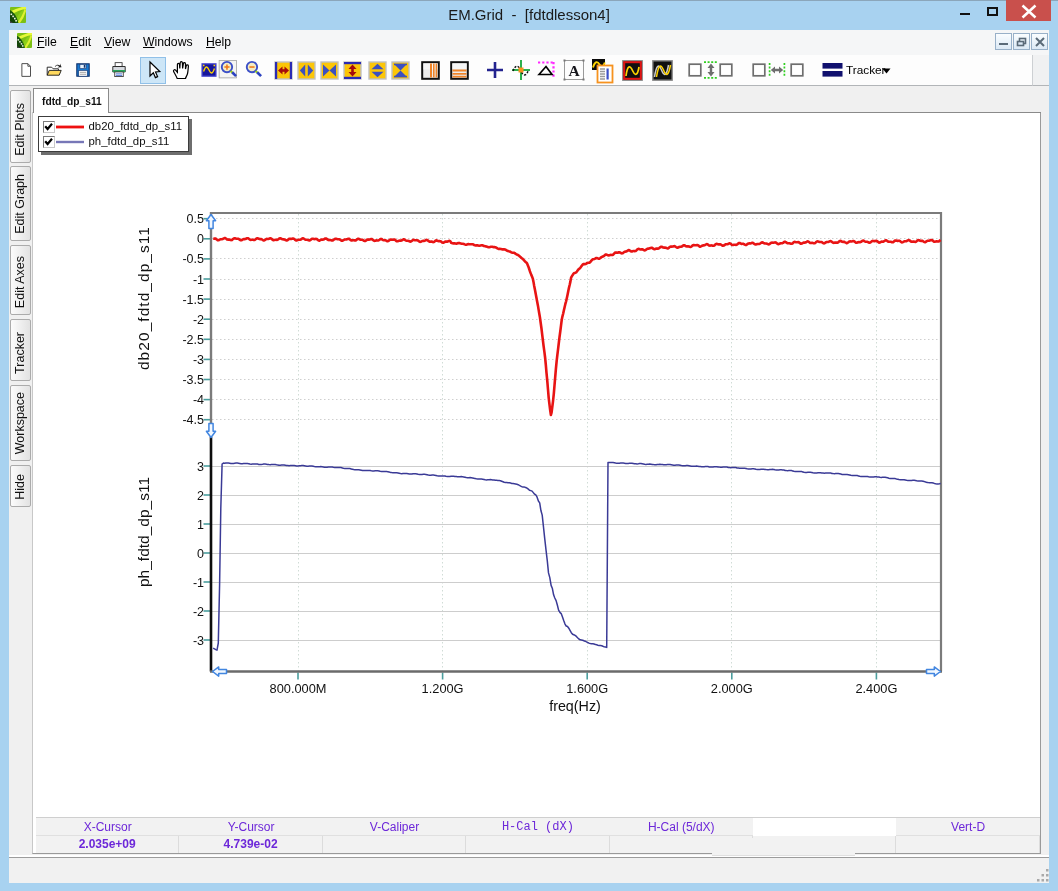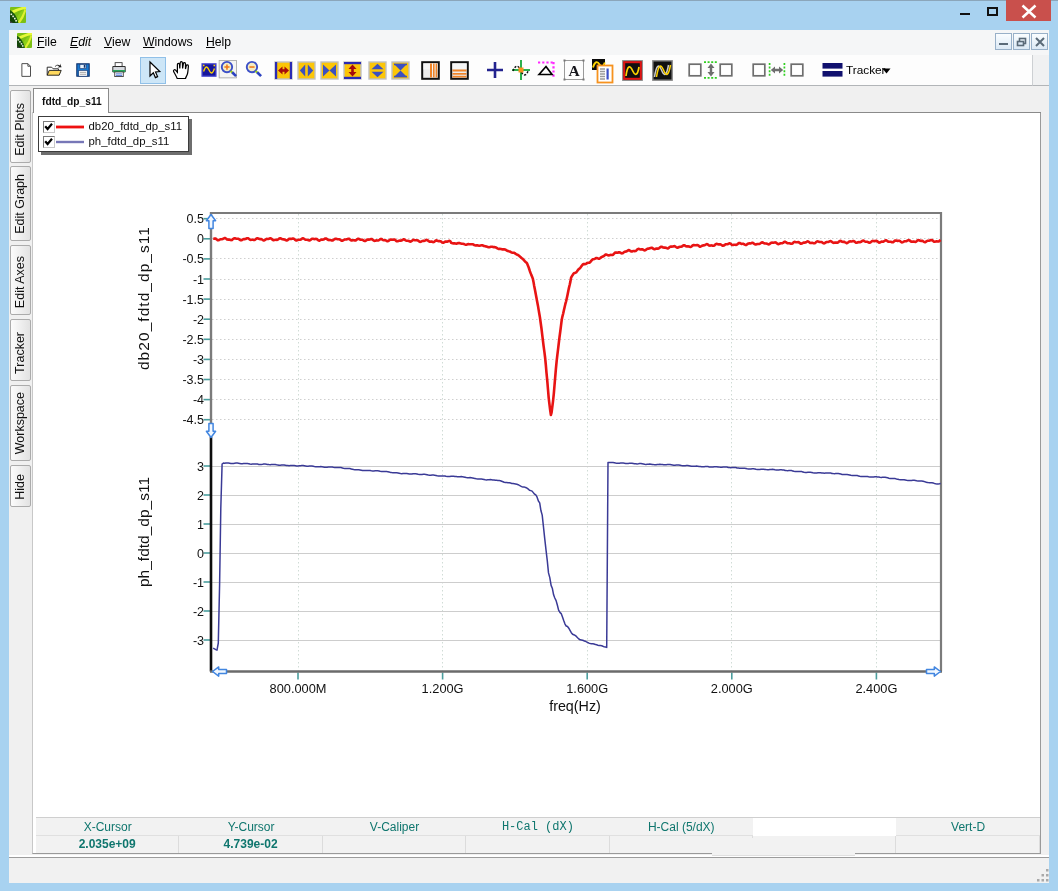--- a/index.html
+++ b/index.html
@@ -36,38 +36,39 @@
   border:1px solid #8a8a8a; border-bottom:none; z-index:3; }
 #tab-active span { position:absolute; left:8px; top:6px; font-size:11px; font-weight:700; color:#111; transform:scaleX(0.93); transform-origin:left top; }
 
 #legend { left:38px; top:116px; width:151px; height:36px; background:#fff;
   border:1px solid #3c3c3c; box-shadow:3px 3px 0 #6e6e6e; z-index:4; }
 .leg-row { position:absolute; left:4px; height:15px; }
 .leg-cb { position:absolute; left:0; top:1px; width:12px; height:12px; background:#fff; border-top:1.5px solid #7a7a7a; border-left:1.5px solid #7a7a7a; border-bottom:1px solid #c8c8c8; border-right:1px solid #c8c8c8; }
 .leg-line { position:absolute; left:13px; width:28px; }
 .leg-txt { position:absolute; left:45.5px; top:0px; font-size:11.4px; color:#111; }
 
-#ctable { left:36px; top:817px; width:1004px; height:36px; font-size:12px; color:#0f766e; border-top:1px solid #cfcfcf; }
+#ctable { left:36px; top:817px; width:1004px; height:36px; font-size:12px; color:#6d28d9; border-top:1px solid #cfcfcf; }
 .ct-head { position:absolute; top:0; height:18px; width:143.4px; text-align:center; line-height:18px;
   background:#f2f2f2; border-bottom:1px solid #e0e0e0;}
 .ct-val { position:absolute; top:18px; height:17px; width:143.4px; text-align:center; line-height:16px;
   background:#f2f2f2; border-right:1px solid #dcdcdc;font-weight:bold; }
 #statusbar { left:9px; top:858px; width:1040px; height:25px; background:#f1f1f1; }
 svg { display:block; }
 #plotsvg { left:0; top:0; z-index:2; pointer-events:none; }
 .ticon { position:absolute; top:58px; }
 </style>
 </head>
 <body>
 <div id="win">
   <div class="abs" id="titlebar"></div>
   <div class="abs" style="left:0;top:0;width:1058px;height:1px;background:#8ba6ba;"></div>
   <div class="abs" id="borderL"></div>
   <div class="abs" id="borderR"></div>
   <div class="abs" id="borderB"></div>
+  <div class="abs" id="title-text">EM.Grid&nbsp;&nbsp;-&nbsp;&nbsp;[fdtdlesson4]</div>
   <svg class="abs" style="left:10px;top:7px" width="16" height="16" viewBox="0 0 16 16">
       <rect x="0" y="0" width="16" height="16" fill="#7cc014" rx="1"></rect>
       <path d="M16 1 C11 4 7 8 5 16 L10 16 C11 10 13 5 16 3 Z" fill="#8cd018"></path>
       <path d="M-1 5 Q7 1 16 -1 L16 2 Q8 3 1 8 Z" fill="#e6f838"></path>
       <path d="M7 16 Q12 10 15 1 L16 4 Q14 11 10 16 Z" fill="#def030"></path>
       <path d="M0 3 Q6 6 8.5 16 L0 16 Z" fill="#1a5a0e"></path>
       <path d="M0 6 Q4 9 5.5 16 L0 16 Z" fill="#124408"></path>
       <g fill="#f0f0e8">
         <rect x="0.5" y="6.5" width="1.6" height="1.6"></rect>
         <rect x="2.3" y="8.6" width="1.6" height="1.6"></rect>
@@ -92,21 +93,21 @@
       <path d="M0 6 Q4 9 5.5 16 L0 16 Z" fill="#124408"></path>
       <g fill="#f0f0e8">
         <rect x="0.5" y="6.5" width="1.6" height="1.6"></rect>
         <rect x="2.3" y="8.6" width="1.6" height="1.6"></rect>
         <rect x="4" y="10.8" width="1.6" height="1.6"></rect>
         <rect x="5.3" y="13" width="1.6" height="1.6"></rect>
       </g>
       <path d="M0 14 L3 16 L0 16 Z" fill="#4a4452"></path>
     </svg>
     <div class="menu-item" style="left:37px;"><u>F</u>ile</div>
-    <div class="menu-item" style="left:70px;font-style:italic;"><u>E</u>dit</div>
+    <div class="menu-item" style="left:70px;"><u>E</u>dit</div>
     <div class="menu-item" style="left:104px;"><u>V</u>iew</div>
     <div class="menu-item" style="left:143px;"><u>W</u>indows</div>
     <div class="menu-item" style="left:206px;"><u>H</u>elp</div>
     <div class="abs" style="left:995px;top:33px;width:17px;height:17px;background:linear-gradient(#fafdff,#dce9f5);border:1px solid #98b0c8;"></div>
     <div class="abs" style="left:1013px;top:33px;width:17px;height:17px;background:linear-gradient(#fafdff,#dce9f5);border:1px solid #98b0c8;"></div>
     <div class="abs" style="left:1031px;top:33px;width:17px;height:17px;background:linear-gradient(#fafdff,#dce9f5);border:1px solid #98b0c8;"></div>
     <div class="abs" style="left:999px;top:43px;width:9px;height:2.4px;background:#5a6a78;"></div>
     <svg class="abs" style="left:1016px;top:37px" width="11" height="10">
       <rect x="3.5" y="1.5" width="6" height="5" fill="none" stroke="#5a6a78" stroke-width="1.6"></rect>
       <rect x="1.5" y="4.5" width="6" height="4" fill="#dce9f5" stroke="#5a6a78" stroke-width="1.6"></rect>

